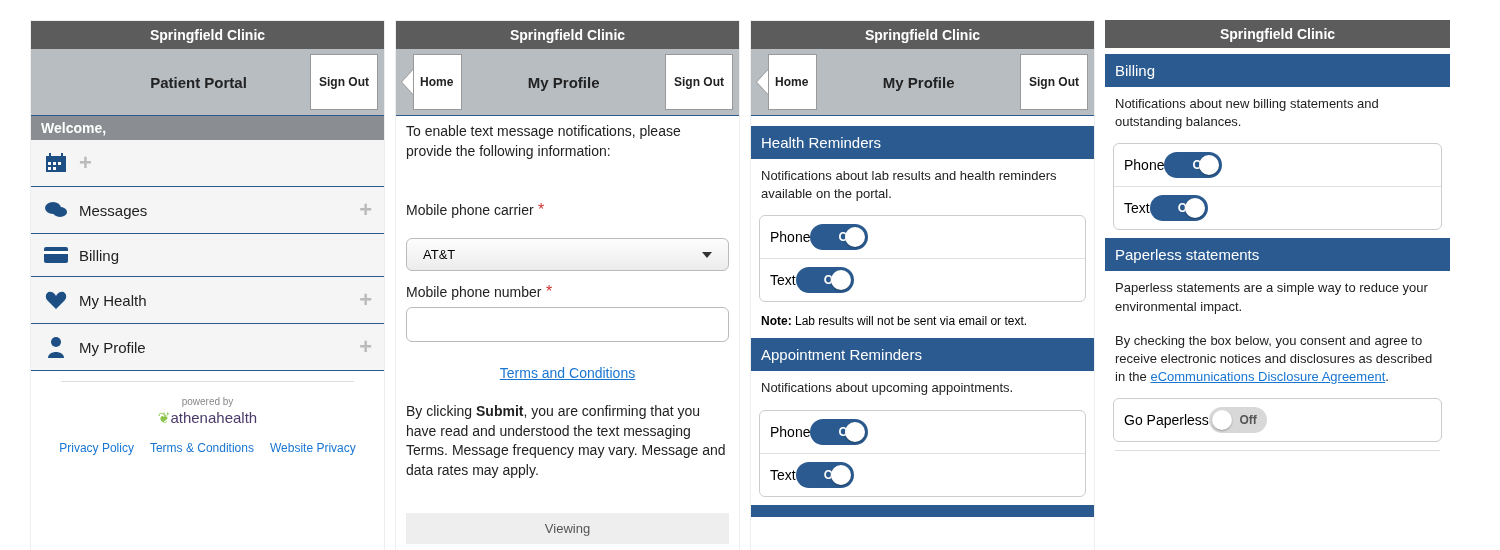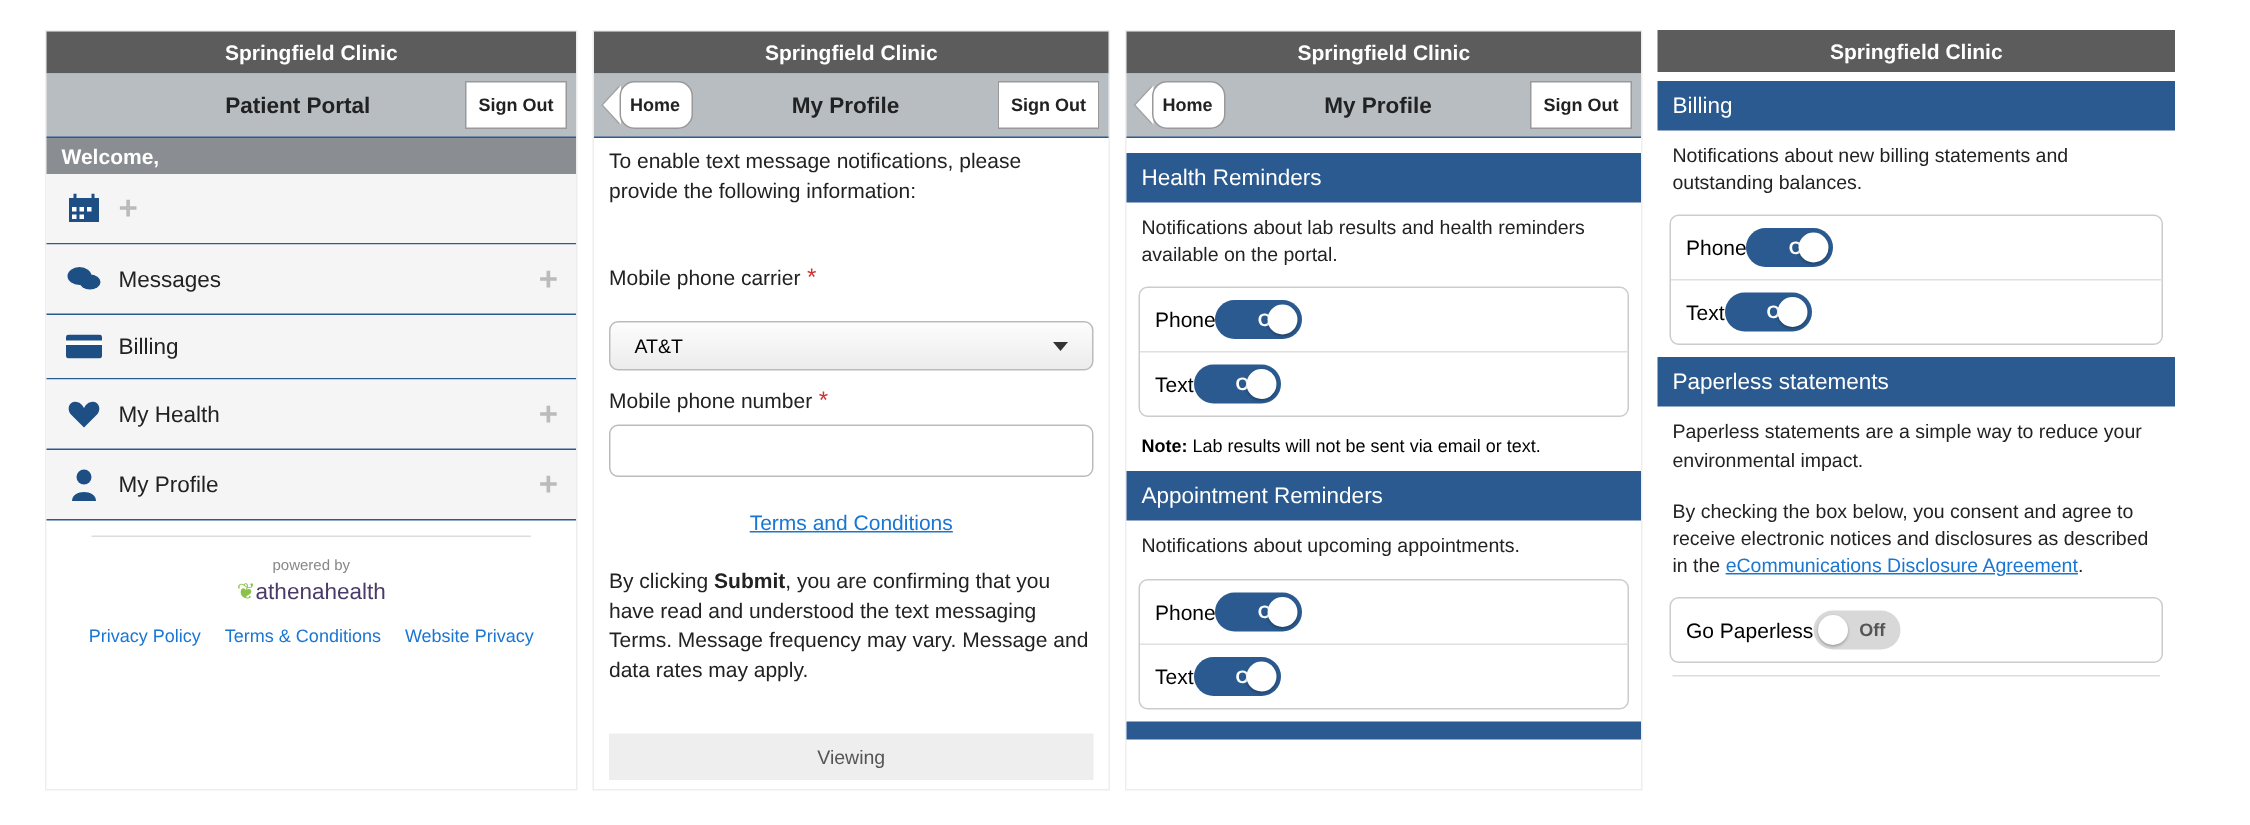--- a/index.html
+++ b/index.html
@@ -44,30 +44,29 @@
   .sub-bar .title {
     flex: 1;
     text-align: center;
     font-weight: 700;
     font-size: 15px;
     color: #222;
   }
   .signout-btn, .home-btn {
     background: #fff;
     border: 1px solid #999;
-    padding: 8px 8px;
+    padding: 20px 8px;
     font-size: 12px;
     font-weight: 700;
     color: #222;
     cursor: pointer;
   }
   .home-btn {
     position: relative;
     padding-left: 6px;
-    border-radius: 10px;
   }
   .home-wrap {
     display: flex;
     align-items: center;
   }
   .home-arrow {
     width: 0; height: 0;
     border-top: 13px solid transparent;
     border-bottom: 13px solid transparent;
     border-right: 12px solid #fff;

